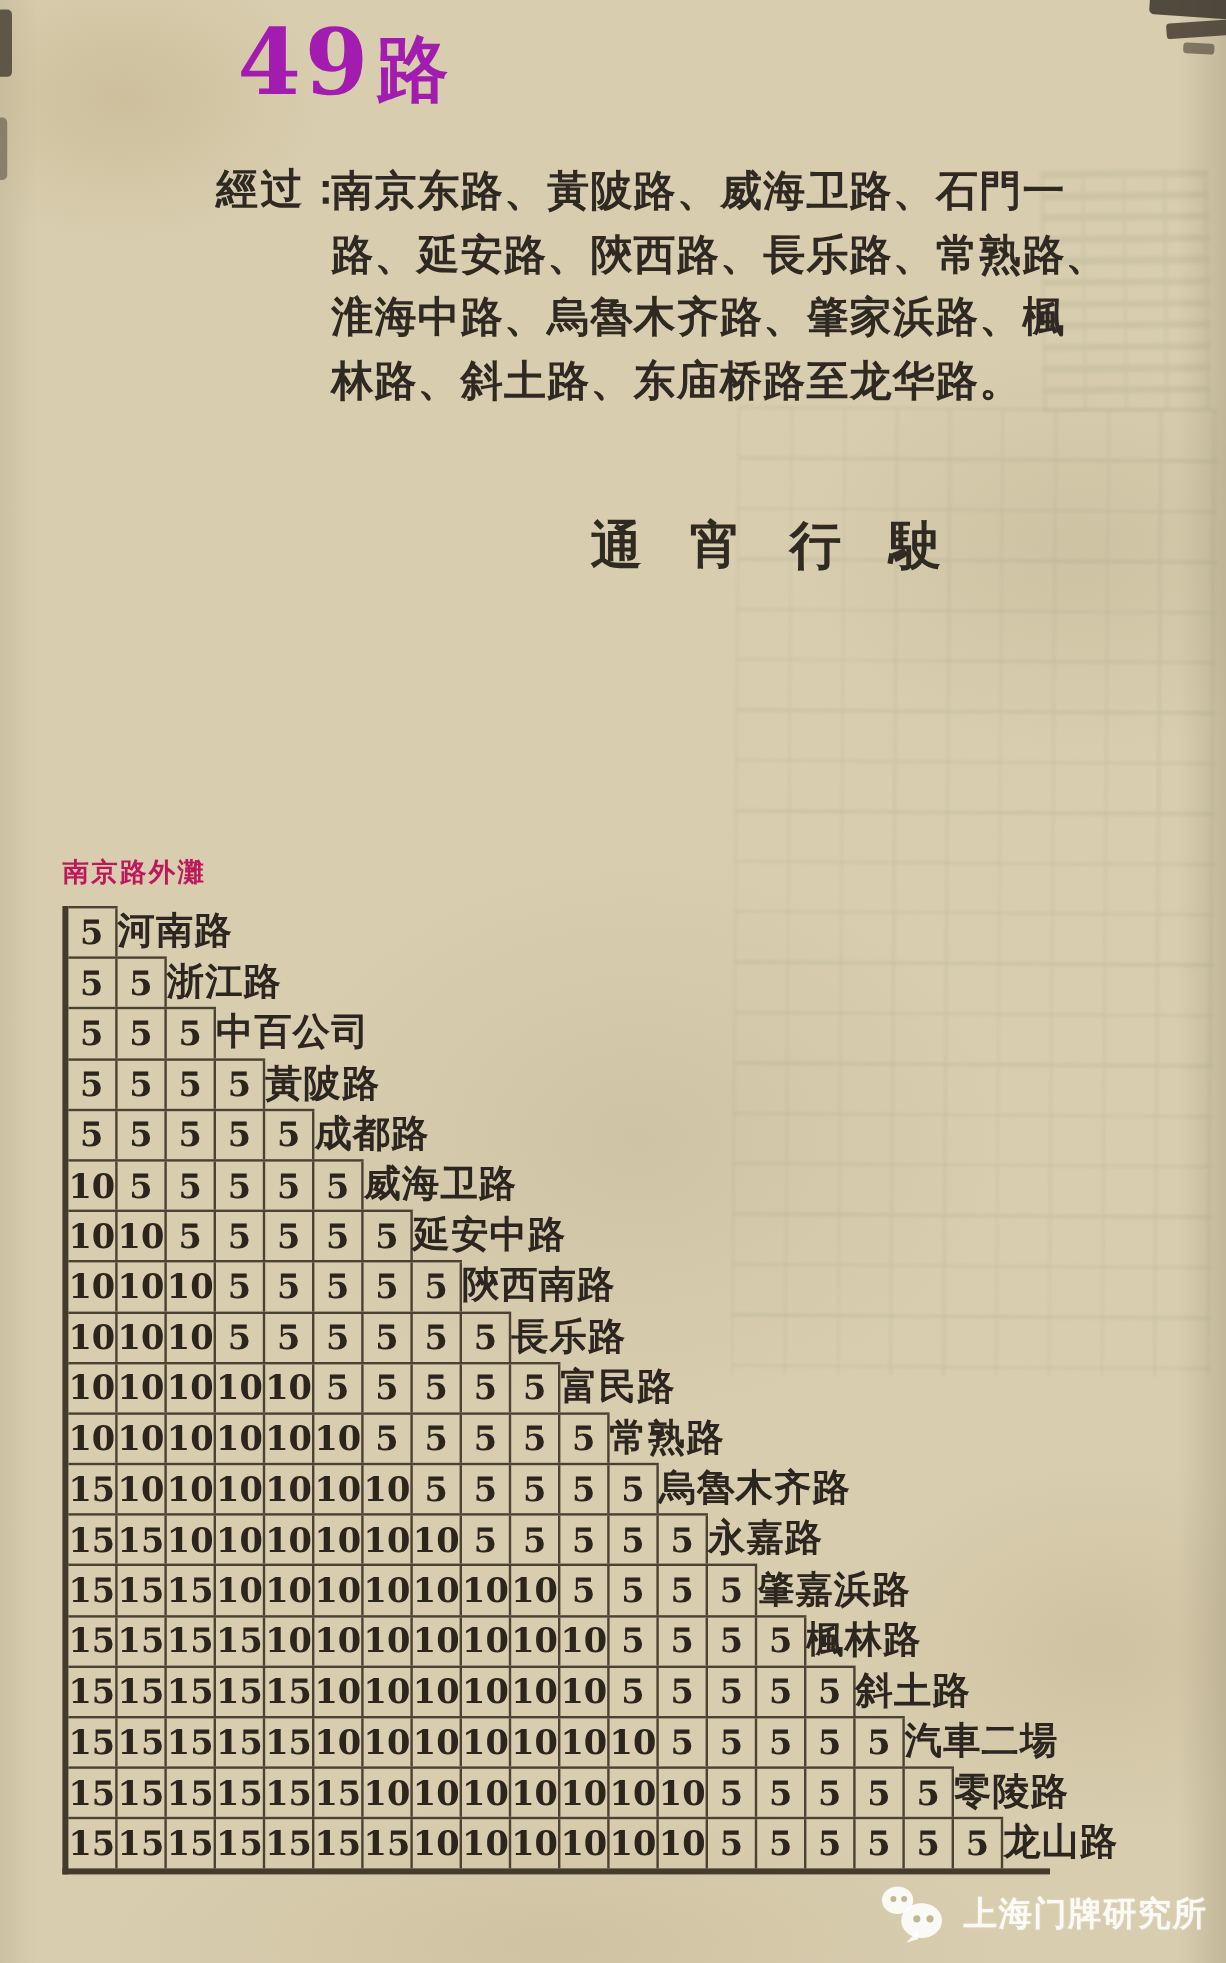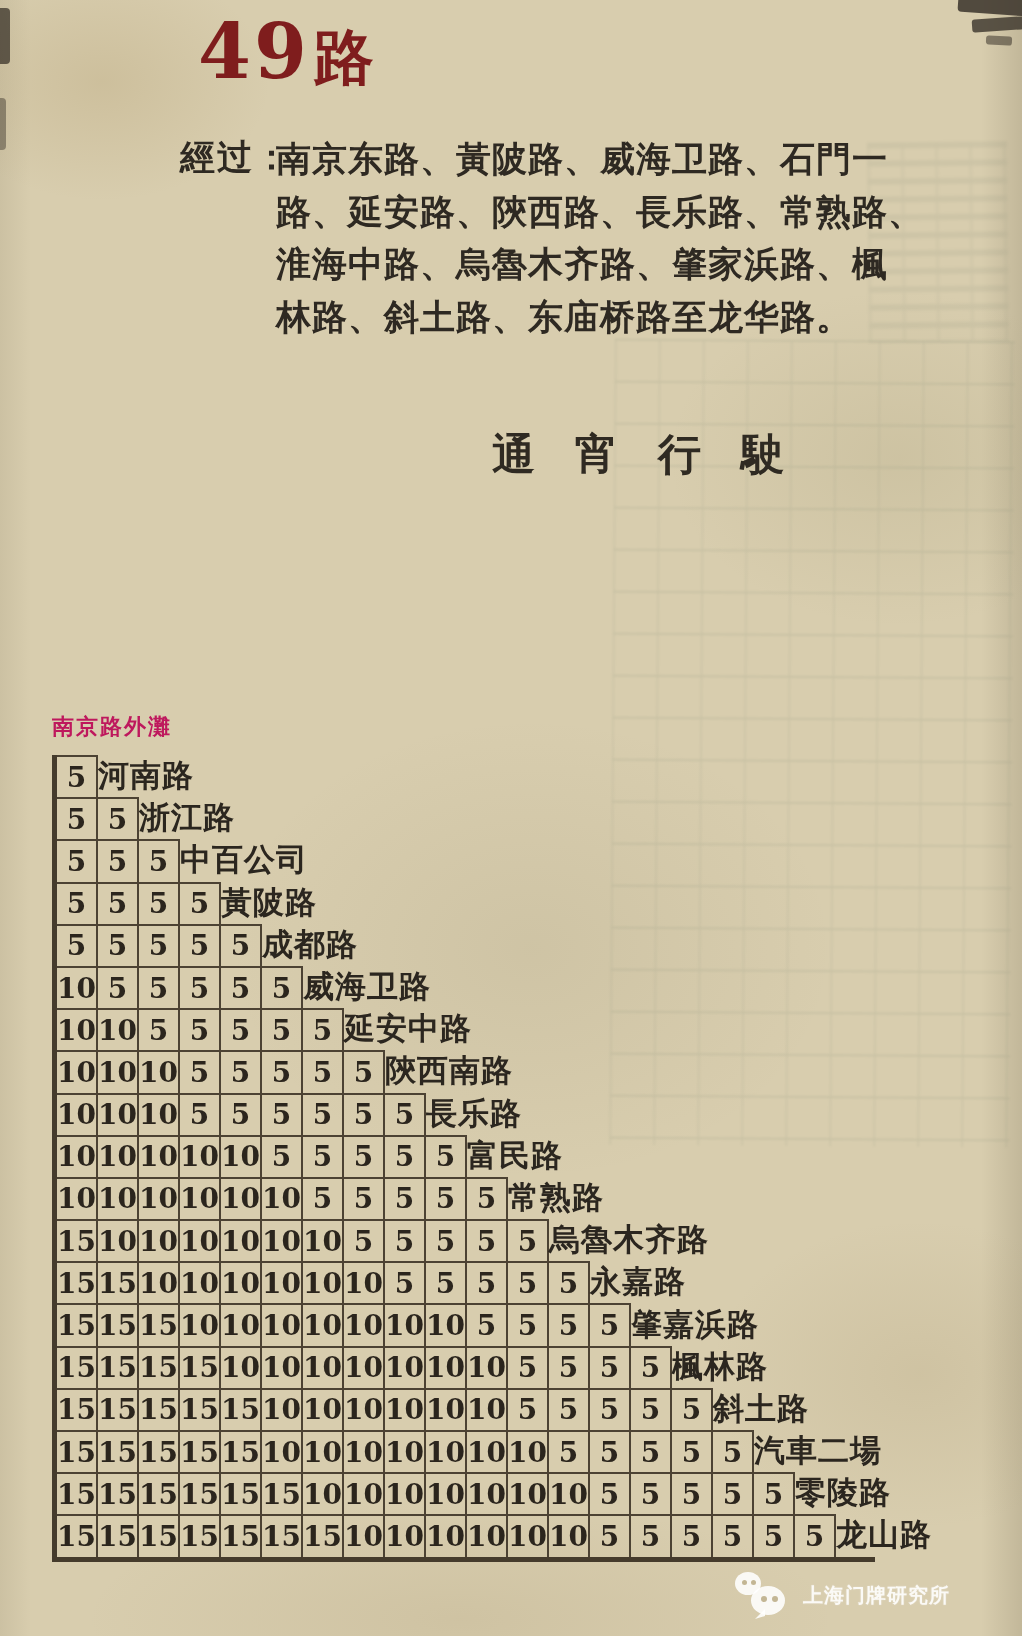--- a/index.html
+++ b/index.html
@@ -33,21 +33,21 @@
   
   .mark{position:absolute;background:#3a332a;pointer-events:none;}
   .mark-tr1{top:-4px;right:-6px;width:70px;height:18px;transform:rotate(4deg);border-radius:4px;opacity:.85;}
   .mark-tr2{top:18px;right:-2px;width:52px;height:13px;transform:rotate(-4deg);border-radius:3px;opacity:.8;}
   .mark-tr3{top:36px;right:10px;width:26px;height:9px;transform:rotate(3deg);border-radius:3px;opacity:.55;}
   .mark-tl1{top:8px;left:-3px;width:13px;height:56px;border-radius:4px;opacity:.75;}
   .mark-tl2{top:98px;left:-3px;width:9px;height:52px;border-radius:4px;opacity:.45;}
 
   
   .title-row{position:absolute;left:198px;top:14px;display:flex;align-items:flex-end;
-    color:#7f1d1d;white-space:nowrap;}
+    color:#a21caf;white-space:nowrap;}
   .route-num{font-size:76px;line-height:1;font-weight:900;letter-spacing:3px;
     font-family:"DejaVu Serif","Liberation Serif",serif;}
   .route-word{font-size:60px;line-height:1;font-weight:900;margin-left:4px;margin-bottom:2px;}
   .route-endpoints{font-size:43px;line-height:1;font-weight:800;margin-left:26px;margin-bottom:9px;letter-spacing:1px;}
 
   
   .via{position:absolute;left:180px;top:134px;width:700px;font-size:35px;font-weight:600;
     color:#2e2922;}
   .via-label{position:absolute;left:0;top:0;letter-spacing:2px;}
   .via-lines{position:absolute;left:96px;top:0;width:600px;}
@@ -67,21 +67,21 @@
     display:flex;align-items:center;justify-content:center;
     font-size:28px;font-weight:700;color:#2b251d;
     font-family:"DejaVu Serif","Liberation Serif",serif;}
   .station{font-size:31px;font-weight:600;color:#2b261f;letter-spacing:1px;
     display:flex;align-items:center;padding-left:0;white-space:nowrap;}
   .table-bottom{height:5px;background:#453b2c;width:823px;margin-left:-5px;}
 
   
   .watermark{position:absolute;left:733px;top:1570px;display:flex;align-items:center;gap:12px;
     color:rgba(255,255,255,.85);}
-  .wm-text{font-size:20px;font-weight:600;letter-spacing:1px;white-space:nowrap;
+  .wm-text{font-size:28px;font-weight:600;letter-spacing:1px;white-space:nowrap;
     text-shadow:0 0 2px rgba(255,255,255,.35);
     font-family:Liberation Sans, sans-serif;}
   .wc-icon{position:relative;width:58px;height:50px;}
   .wc-bubble{position:absolute;background:rgba(255,255,255,.88);border-radius:50%;}
   .wc-small{left:2px;top:2px;width:26px;height:23px;}
   .wc-big{left:18px;top:16px;width:34px;height:29px;}
   .wc-big::after{content:"";position:absolute;left:4px;bottom:-4px;width:10px;height:10px;
     background:rgba(255,255,255,.88);clip-path:polygon(0 100%,100% 0,100% 70%);}
   .wc-eye{position:absolute;width:5px;height:5px;border-radius:50%;background:#c3b694;}
   .wc-small .e1{left:7px;top:8px;} .wc-small .e2{left:16px;top:8px;}

